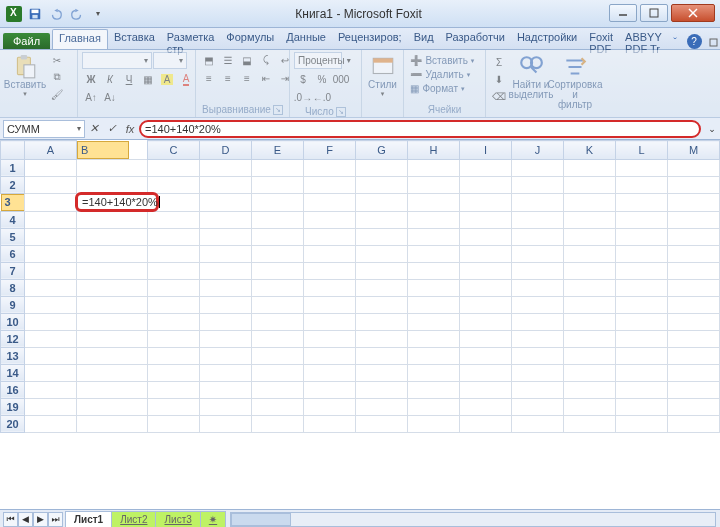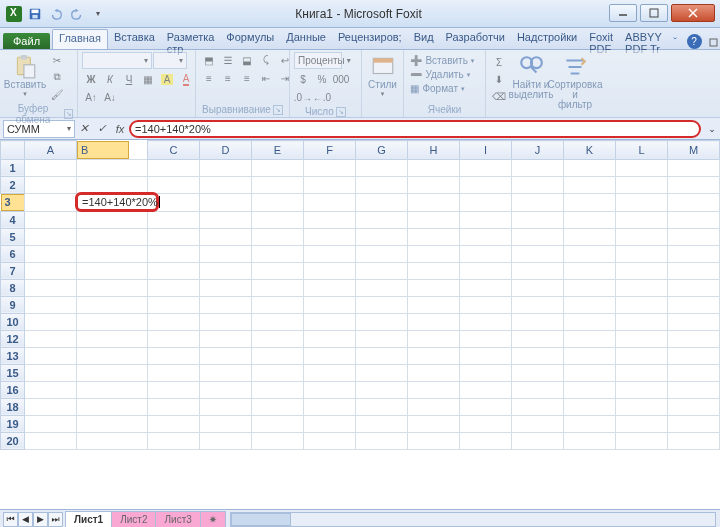--- a/index.html
+++ b/index.html
@@ -36,21 +36,21 @@
 .big-btn .lbl { font-size:10px; color:#3a5a88; line-height:1; text-align:center; }
 .mini { display:flex; flex-direction:column; gap:1px; }
 .mini-row { display:flex; gap:1px; align-items:center; }
 .mini-btn { width:18px; height:16px; border:1px solid transparent; display:flex; align-items:center; justify-content:center; cursor:pointer; font-size:10px;}
 .sel { border:1px solid #b0c3dc; background:#fff; height:17px; font-size:10px; padding:0 3px; display:flex; align-items:center; gap:2px;}
 .dimmed { opacity:0.55; }
 .list-btn { display:flex; align-items:center; gap:3px; font-size:10px; color:#3a5a88; padding:1px 2px; cursor:pointer;}
 
 
 .fbar-row { height:22px; background:#e6edf8; display:flex; align-items:center; border-bottom:1px solid #9db5d6; }
-.namebox { width:72px; margin-left:3px; height:18px; border:1px solid #a9bedb; background:#fff; display:flex; align-items:center; padding:3px 3px; font-size:11px;}
+.namebox { width:82px; margin-left:3px; height:18px; border:1px solid #a9bedb; background:#fff; display:flex; align-items:center; padding:3px 3px; font-size:11px;}
 .namebox .dd { margin-left:auto; font-size:8px; color:#666;}
 .fx-btn { width:18px; height:18px; display:flex; align-items:center; justify-content:center; font-style:italic; color:#555; cursor:pointer;}
 .fbar { flex:1; height:18px; border:1px solid #a9bedb; background:#fff; display:flex; align-items:center; padding:0 4px; margin-right:3px; border-radius:9px;}
 .fbar.highlight { border:2px solid #d42a2a; }
 .expand-fb { width:16px; display:flex; align-items:center; justify-content:center; font-size:9px;}
 
 
 .grid-wrap { position:relative; background:#fff; height:369px; }
 table.sheet { border-collapse:collapse; table-layout:fixed; width:720px;}
 .colhdr th { background:linear-gradient(#f4f7fc,#e1e9f5); border:1px solid #c4d2e6; height:18px; font-weight:normal; font-size:11px; color:#3a5a88;}
@@ -61,21 +61,21 @@
 .selectAll { width:24px; background:linear-gradient(#f4f7fc,#e1e9f5); border:1px solid #c4d2e6;}
 
 .editcell { position:absolute; border:3px solid #d42a2a; border-radius:6px; padding:1px 4px; font-size:11px; background:#fff; left:75px; top:52px; width:84px; height:20px; display:flex; align-items:center;}
 
 
 .sheet-tabs { height:19px; background:#e4ebf6; display:flex; align-items:center; border-top:1px solid #9db5d6; font-size:10px;}
 .nav-btns { display:flex; gap:0; padding:0 3px;}
 .nav-btns span { width:15px; height:15px; border:1px solid #a9bedb; display:flex; align-items:center; justify-content:center; background:#f3f7fc; font-size:9px;}
 .stab { padding:2px 8px; background:#fff; border:1px solid #a9bedb; border-bottom:none; margin-left:-1px;}
 .stab.active { font-weight:bold; background:#fff; }
-.stab.inactive { background:#f9a8d4; color:#666;}
+.stab.inactive { background:#bef264; color:#666;text-decoration:underline;}
 .hscroll { flex:1; margin:0 4px; height:15px; border:1px solid #a9bedb; background:#e8eef7; position:relative;}
 .hscroll .thumb{position:absolute;left:0;top:0;width:60px;height:13px;background:#cadaee;border:1px solid #a9bedb;}
 </style>
 </head>
 <body>
 
 <div class="titlebar">
   <div class="qat">
     <div class="qat-item">
         <div class="excel-icon"></div>
@@ -158,24 +158,20 @@
           </svg>
         <span class="lbl">Вставить</span>
         <span style="font-size:7px;">▾</span>
       </div>
       <div class="mini">
         <div class="mini-btn">✂</div>
         <div class="mini-btn">⧉</div>
         <div class="mini-btn">🖌</div>
       </div>
     </div>
-    <div class="group-label">
-        <span>Буфер обмена</span>
-        <span class="dlauncher">↘</span>
-      </div>
   </div>
 
   <div class="group" style="width:118px;">
     <div class="group-body" style="flex-direction:column;gap:2px;">
       <div class="mini-row">
         <div class="sel" style="width:70px;">
             <span>&nbsp;</span>
             <span style="margin-left:auto;font-size:8px;">▾</span>
           </div>
         <div class="sel" style="width:34px;">
@@ -539,53 +535,37 @@
           <td class="cell"></td>
           <td class="cell"></td>
           <td class="cell"></td>
           <td class="cell"></td>
           <td class="cell"></td>
           <td class="cell"></td>
           <td class="cell"></td>
           <td class="cell"></td>
         </tr>
         <tr>
-          <th class="rowhdr">15</th>
+          <th class="rowhdr">14</th>
           <td class="cell"></td>
           <td class="cell"></td>
           <td class="cell"></td>
           <td class="cell"></td>
           <td class="cell"></td>
           <td class="cell"></td>
           <td class="cell"></td>
           <td class="cell"></td>
           <td class="cell"></td>
           <td class="cell"></td>
           <td class="cell"></td>
           <td class="cell"></td>
           <td class="cell"></td>
         </tr>
         <tr>
           <th class="rowhdr">16</th>
-          <td class="cell"></td>
-          <td class="cell"></td>
-          <td class="cell"></td>
-          <td class="cell"></td>
-          <td class="cell"></td>
-          <td class="cell"></td>
-          <td class="cell"></td>
-          <td class="cell"></td>
-          <td class="cell"></td>
-          <td class="cell"></td>
-          <td class="cell"></td>
-          <td class="cell"></td>
-          <td class="cell"></td>
-        </tr>
-        <tr>
-          <th class="rowhdr">18</th>
           <td class="cell"></td>
           <td class="cell"></td>
           <td class="cell"></td>
           <td class="cell"></td>
           <td class="cell"></td>
           <td class="cell"></td>
           <td class="cell"></td>
           <td class="cell"></td>
           <td class="cell"></td>
           <td class="cell"></td>

